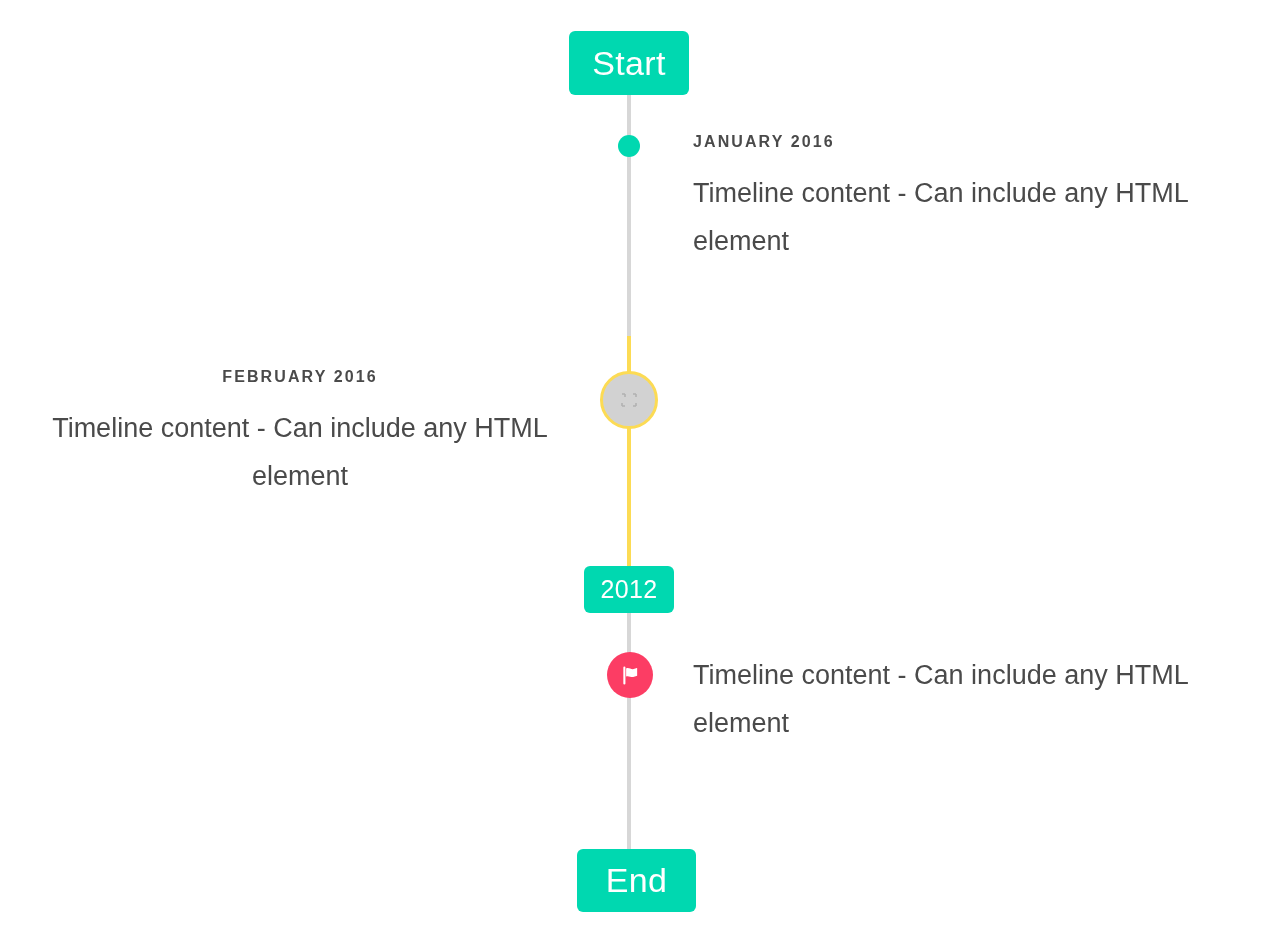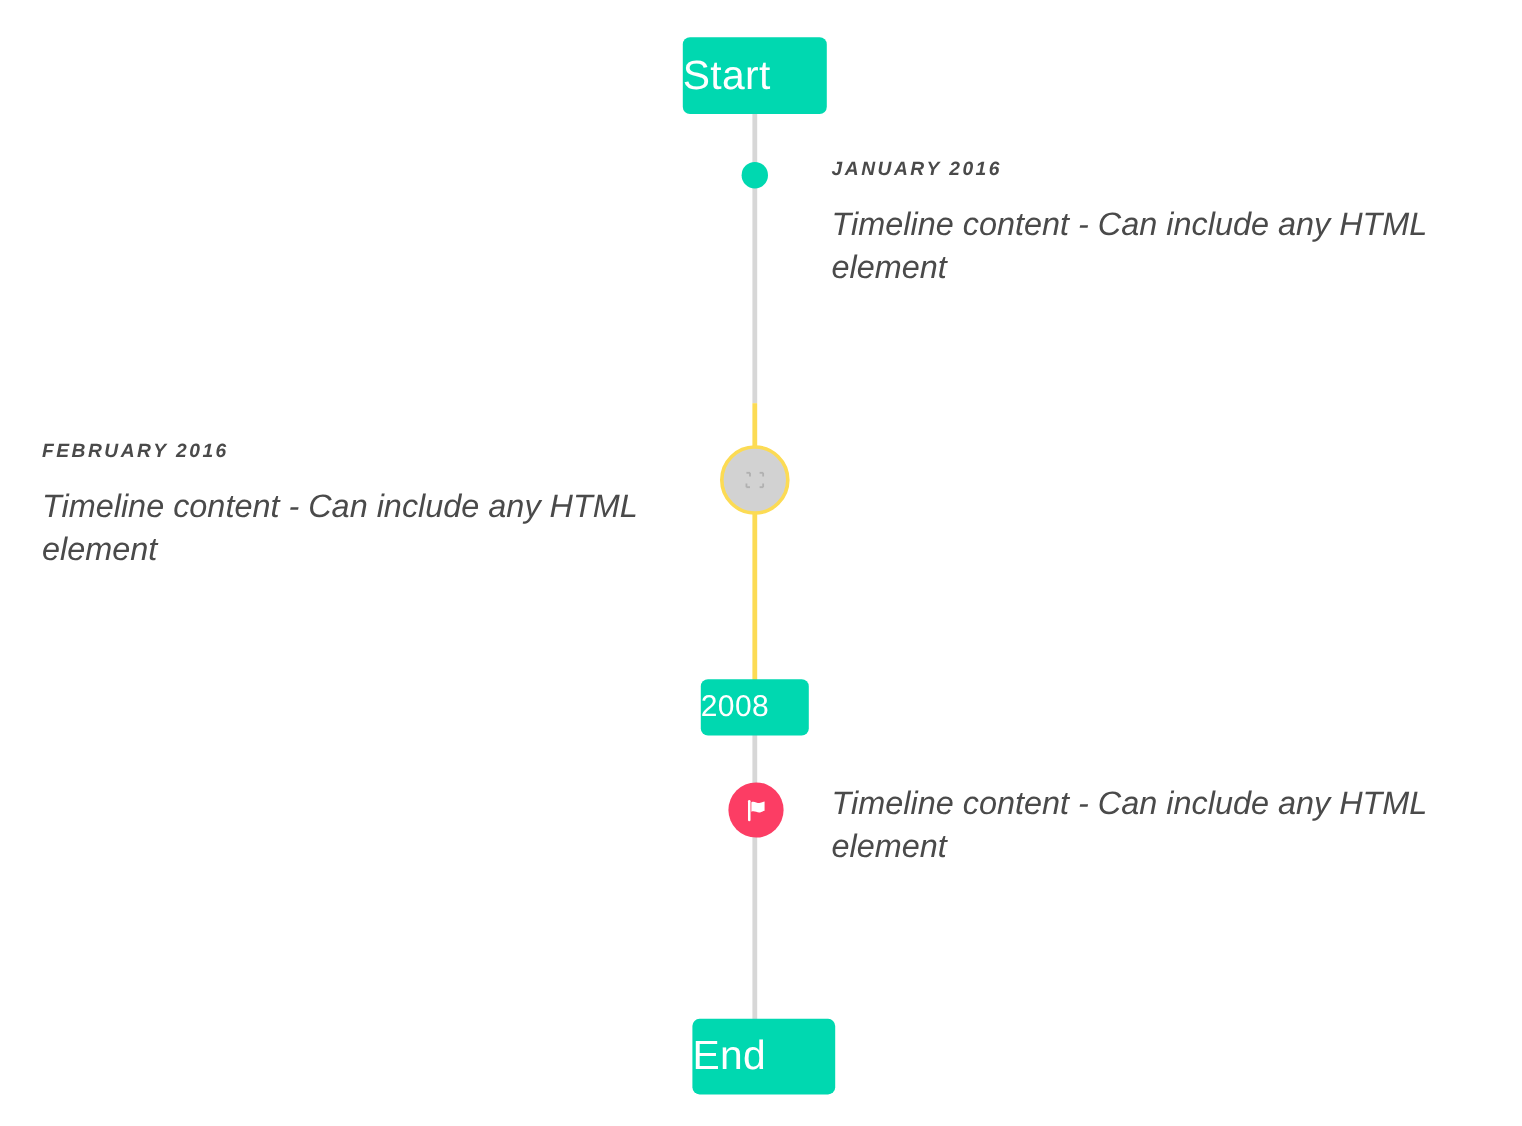--- a/index.html
+++ b/index.html
@@ -36,21 +36,21 @@
   .spine-mid      { top: 607px; height: 248px; background: #d7d7d7; }
 
   
   .badge {
     position: absolute;
     background: #00d8b0;
     color: #ffffff;
     border-radius: 6px;
     display: flex;
     align-items: center;
-    justify-content: flex-start;
+    justify-content: center;
     box-sizing: border-box;
     letter-spacing: 0.3px;
   }
   .badge-start {
     left: 569px; top: 31px;
     width: 120px; height: 64px;
     font-size: 34px;
   }
   .badge-year {
     left: 584px; top: 566px;
@@ -95,47 +95,47 @@
     width: 46px; height: 46px;
     border-radius: 50%;
     background: #fc3d64;
     display: flex;
     align-items: center;
     justify-content: center;
   }
   .marker-flag svg { width: 21px; height: 21px; display: block; }
 
   
-  .entry { position: absolute; font-style: italic; }
+  .entry { position: absolute; }
 
   .entry-date {
     font-size: 16px;
     font-weight: bold;
     letter-spacing: 2.1px;
     color: #4a4a4a;
     text-transform: uppercase;
     margin: 0 0 18px 0;
   }
   .entry-body {
     font-size: 27px;
-    line-height: 36px;
+    line-height: 48px;
     color: #4a4a4a;
     margin: 0;
     font-weight: 400;
   }
 
   .entry-right {
     left: 693px;
     width: 530px;
     text-align: left;
   }
   .entry-left {
     right: 703px;
     width: 530px;
-    text-align: left;
+    text-align: center;
   }
 
   .entry-jan   { top: 133px; }
   .entry-feb   { top: 368px; }
   .entry-mar   { top: 651px; }
 </style>
 </head>
 <body>
 
 <div class="timeline">
@@ -160,21 +160,21 @@
       <path d="M1 1 L4 1 M4 1 L4 4 M12 1 L15 1 M15 1 L15 4 M1 10 L1 13 M1 13 L4 13 M12 13 L15 13 M15 13 L15 10" stroke="#8a8a8a" stroke-width="1.6" fill="none"></path>
     </svg>
   </div>
 
   <div class="entry entry-left entry-feb">
     <p class="entry-date">FEBRUARY 2016</p>
     <p class="entry-body">Timeline content - Can include any HTML element</p>
   </div>
 
   <div class="badge badge-year">
-    <span>2008</span>
+    <span>2012</span>
   </div>
 
   <div class="marker-flag">
     <svg viewBox="0 0 24 24">
       <path d="M5 3 L5 21" stroke="#ffffff" stroke-width="2.4" stroke-linecap="round" fill="none"></path>
       <path d="M7 4 C10 2.2 13 6 16.5 4.4 C18 3.8 19 3.4 19.6 3.4 L19.6 12.2 C18.6 12.4 17.4 13 16 13.5 C12.8 14.7 10 11.6 7 13.2 Z" fill="#ffffff"></path>
     </svg>
   </div>
 
   <div class="entry entry-right entry-mar">

